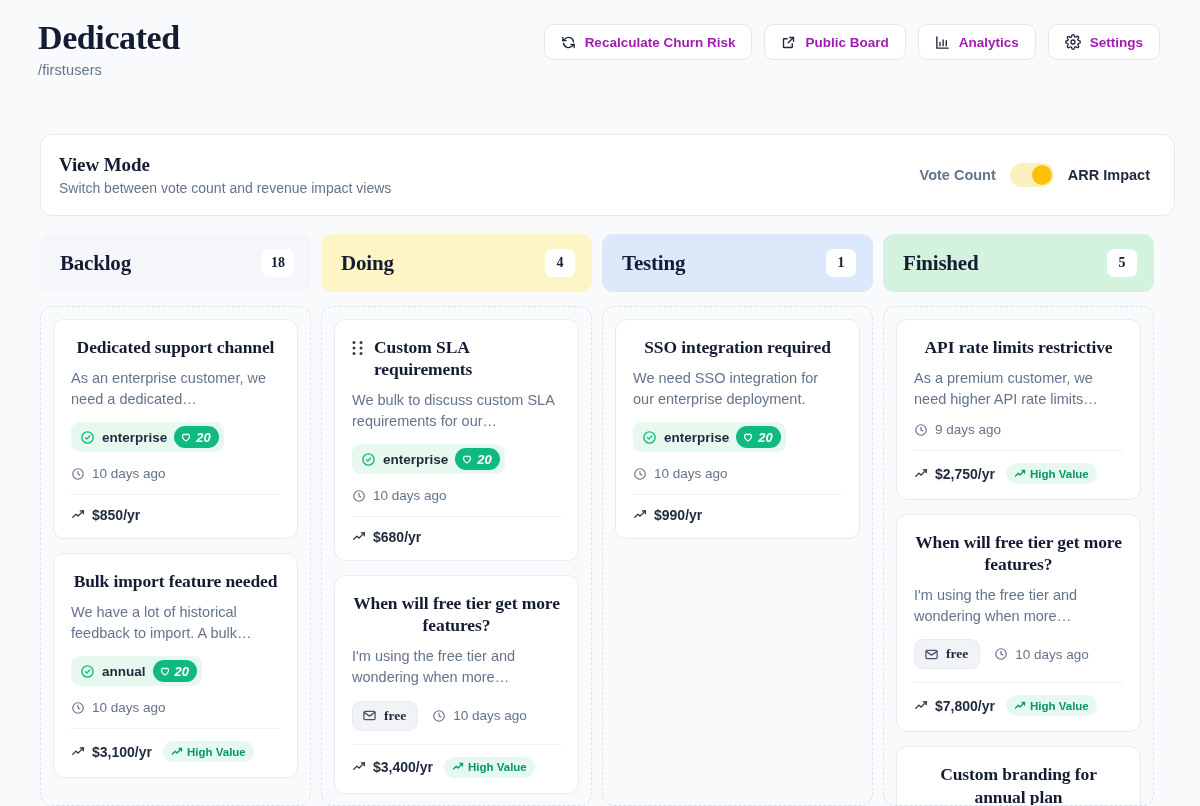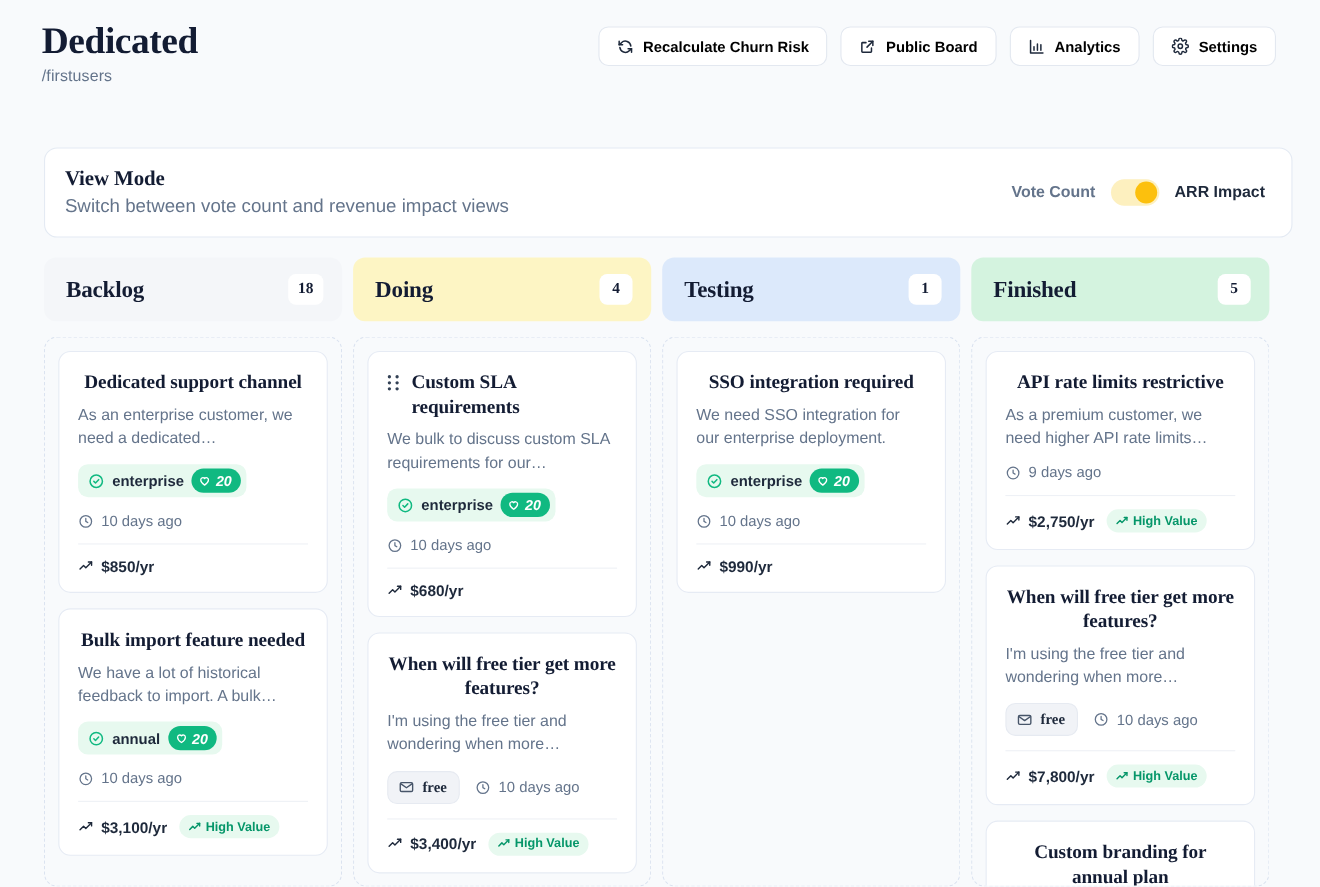--- a/index.html
+++ b/index.html
@@ -34,42 +34,42 @@
     letter-spacing: 0.1px;
   }
   .header-actions { display: flex; gap: 12px; margin-top: 6px; }
   .hbtn {
     display: inline-flex; align-items: center; gap: 9px;
     height: 36px; padding: 0 16px;
     background: #ffffff;
     border: 1px solid #e3e8f0;
     border-radius: 9px;
     font-size: 13.5px; font-weight: bold;
-    color: #000000;
+    color: #a21caf;
     cursor: pointer;
     white-space: nowrap;
   }
   .hbtn svg { flex: 0 0 auto; display: block; }
 
   
   .viewmode {
     position: absolute; left: 40px; top: 134px;
     width: 1135px; height: 82px;
     background: #ffffff;
     border: 1px solid #e4eaf3;
     border-radius: 12px;
     display: flex; align-items: center; justify-content: space-between;
     padding: 0 24px 0 18px;
   }
   .vm-title {
     font-family: "Liberation Serif", serif;
     font-weight: bold; font-size: 19px; color: #131c33;
     letter-spacing: -0.1px;
   }
-  .vm-sub { font-size: 17px; color: #64748b; margin-top: 4px; }
+  .vm-sub { font-size: 14px; color: #64748b; margin-top: 4px; }
   .vm-toggle { display: flex; align-items: center; gap: 14px; }
   .vm-label { font-size: 14.5px; font-weight: bold; color: #64748b; }
   .vm-label.active { color: #1e293b; }
   .switch {
     width: 44px; height: 24px; border-radius: 12px;
     background: #fdf0bf;
     position: relative; cursor: pointer; flex: 0 0 auto;
   }
   .switch .knob {
     position: absolute; top: 2px; left: 22px;

